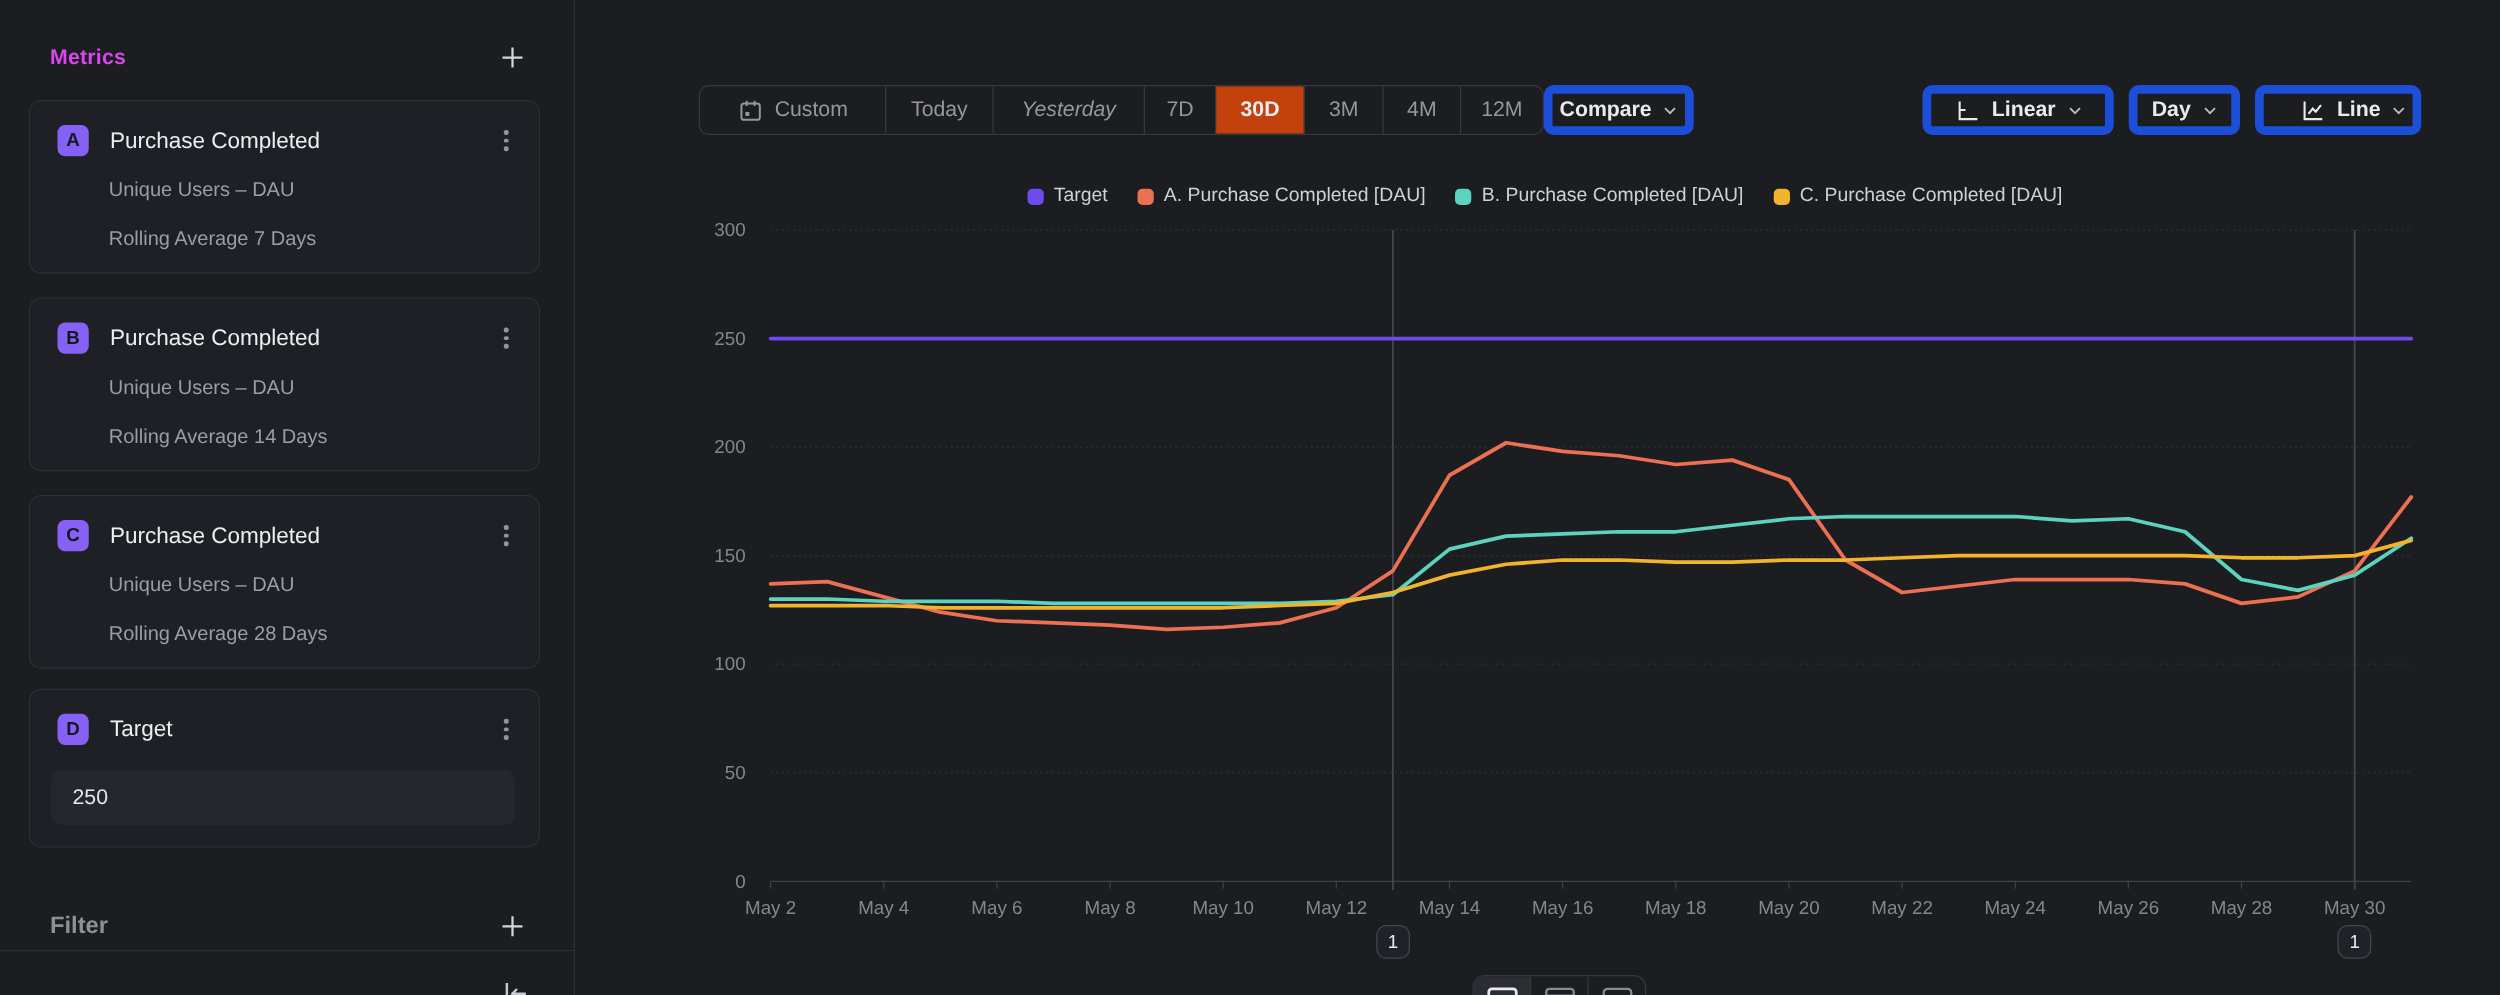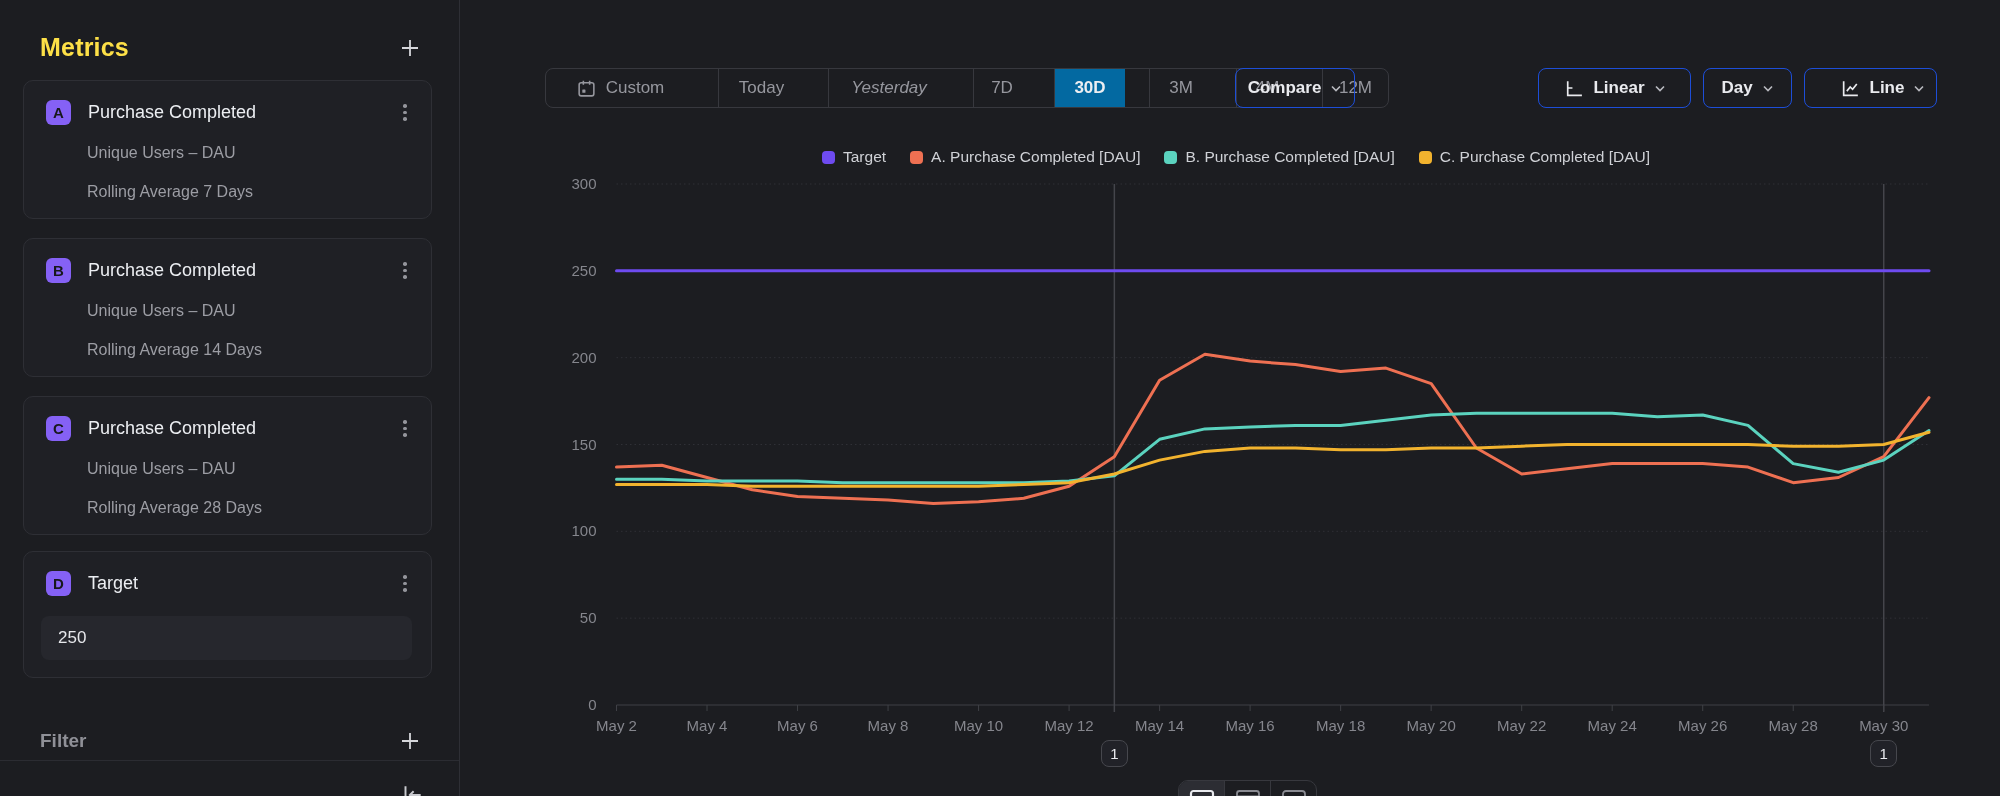--- a/index.html
+++ b/index.html
@@ -2,43 +2,43 @@
 <html><head>
 <meta charset="utf-8">
 <style>
   * { margin:0; padding:0; box-sizing:border-box; }
   html,body { width:2000px; height:796px; }
   body { background:#1c1d21; font-family:"Liberation Sans", sans-serif; overflow:hidden; position:relative; color:#e8e9ed; }
 
   
   .sidebar { position:absolute; left:0; top:0; width:460px; height:796px; border-right:1px solid #2e2f35; }
   .sb-header { position:absolute; left:40px; right:36px; top:33px; display:flex; justify-content:space-between; align-items:center; }
-  .sb-title { font-size:25px; font-weight:700; color:#fde047; letter-spacing:.2px; }
+  .sb-title { font-size:17px; font-weight:700; color:#d946ef; letter-spacing:.2px; }
   .icon-btn { width:26px; height:26px; display:flex; align-items:center; justify-content:center; color:#d6d7db; cursor:pointer; }
   .metric-card { position:absolute; left:23px; width:409px; background:#1f2025; border:1px solid #2e2f35; border-radius:10px; }
   .card-title-row { position:absolute; top:19px; left:22px; right:14px; display:flex; align-items:center; }
   .badge { width:25px; height:25px; border-radius:6px; background:#8561f5; color:#17181c; font-size:15px; font-weight:700; display:flex; align-items:center; justify-content:center; flex:none; }
   .card-title { margin-left:17px; font-size:18px; font-weight:400; color:#eceef2; flex:1; }
   .kebab { width:24px; height:24px; display:flex; flex-direction:column; align-items:center; justify-content:center; gap:3px; cursor:pointer; }
   .kebab i { width:3.5px; height:3.5px; border-radius:50%; background:#94959c; }
   .card-line1, .card-line2 { position:absolute; left:63px; font-size:16px; color:#9c9da4; }
   .card-line1 { top:63px; }
   .card-line2 { top:102px; }
   .target-input { position:absolute; left:17px; right:19px; top:64px; height:44px; background:#26272d; border-radius:8px; display:flex; align-items:center; padding-left:17px; font-size:17px; color:#e6e7eb; }
   .sb-filter { position:absolute; left:40px; right:36px; top:728px; display:flex; justify-content:space-between; align-items:center;text-align:right; }
   .filter-title { font-size:19px; font-weight:700; color:#8f9097; }
   .sb-divider { position:absolute; left:0; right:0; top:760px; height:1px; background:#2b2c32; }
   .collapse-btn { position:absolute; right:34px; top:782px; color:#c9cacf; cursor:pointer; }
 
   
   .seg-group { position:absolute; top:68px; height:40px; display:flex; border:1px solid #37383e; border-radius:8px; overflow:hidden; }
   .seg { display:flex; align-items:center; justify-content:center; font-size:17px; color:#96979e; border-left:1px solid #37383e; cursor:pointer; gap:9px; }
   .seg:first-child { border-left:none; }
-  .seg.active { background:#0369a1; color:#eceef2; font-weight:700; }
-  .tb-btn { position:absolute; top:68px; height:40px; border:1px solid #1d4ed8; border-radius:8px; display:flex; align-items:center; justify-content:center; gap:9px; font-size:17px; font-weight:700; color:#e9eaee; cursor:pointer; background:transparent; }
+  .seg.active { background:#c2410c; color:#eceef2; font-weight:700; }
+  .tb-btn { position:absolute; top:68px; height:40px; border:7px solid #1d4ed8; border-radius:8px; display:flex; align-items:center; justify-content:center; gap:9px; font-size:17px; font-weight:700; color:#e9eaee; cursor:pointer; background:transparent; }
   .chev { display:inline-flex; margin-top:1px; }
 
   
   .legend { position:absolute; left:579px; width:1314px; top:148px; display:flex; justify-content:center; align-items:center; gap:24px; }
   .legend-item { display:flex; align-items:center; gap:8px; cursor:pointer; }
   .legend-swatch { width:13px; height:13px; border-radius:4px; flex:none; }
   .legend-label { font-size:15.5px; color:#cfd1d6; }
   .ann-badge { position:absolute; width:27px; height:27px; border:1px solid #46474d; border-radius:8px; background:#212228; color:#e8e9ed; font-size:15px; display:flex; align-items:center; justify-content:center; cursor:pointer; }
 
   
@@ -124,21 +124,21 @@
     </span>
   </div>
   <div class="sb-divider"></div>
   <span class="collapse-btn">
     <svg width="26" height="26" viewBox="0 0 24 24" fill="none" stroke="#c9cacf" stroke-width="1.8">
         <path d="M6 4v16M20 12H10M13.5 8.5 10 12l3.5 3.5"></path>
       </svg>
   </span>
 </aside>
 
-<div class="seg-group" style="left:545px;gap:24px;">
+<div class="seg-group" style="left:559px;">
   <div class="seg" style="width:148px;">
     <svg width="21" height="21" viewBox="0 0 20 20" fill="none" stroke="#96979e" stroke-width="1.5">
         <rect x="3" y="4.5" width="14" height="12.5" rx="2"></rect>
         <path d="M7 2.5v4M13 2.5v4"></path>
         <rect x="6" y="11" width="3" height="3" rx=".5" fill="#96979e" stroke="none"></rect>
       </svg>
     <span>Custom</span>
   </div>
   <div class="seg" style="width:86px;">
       <span>Today</span>

